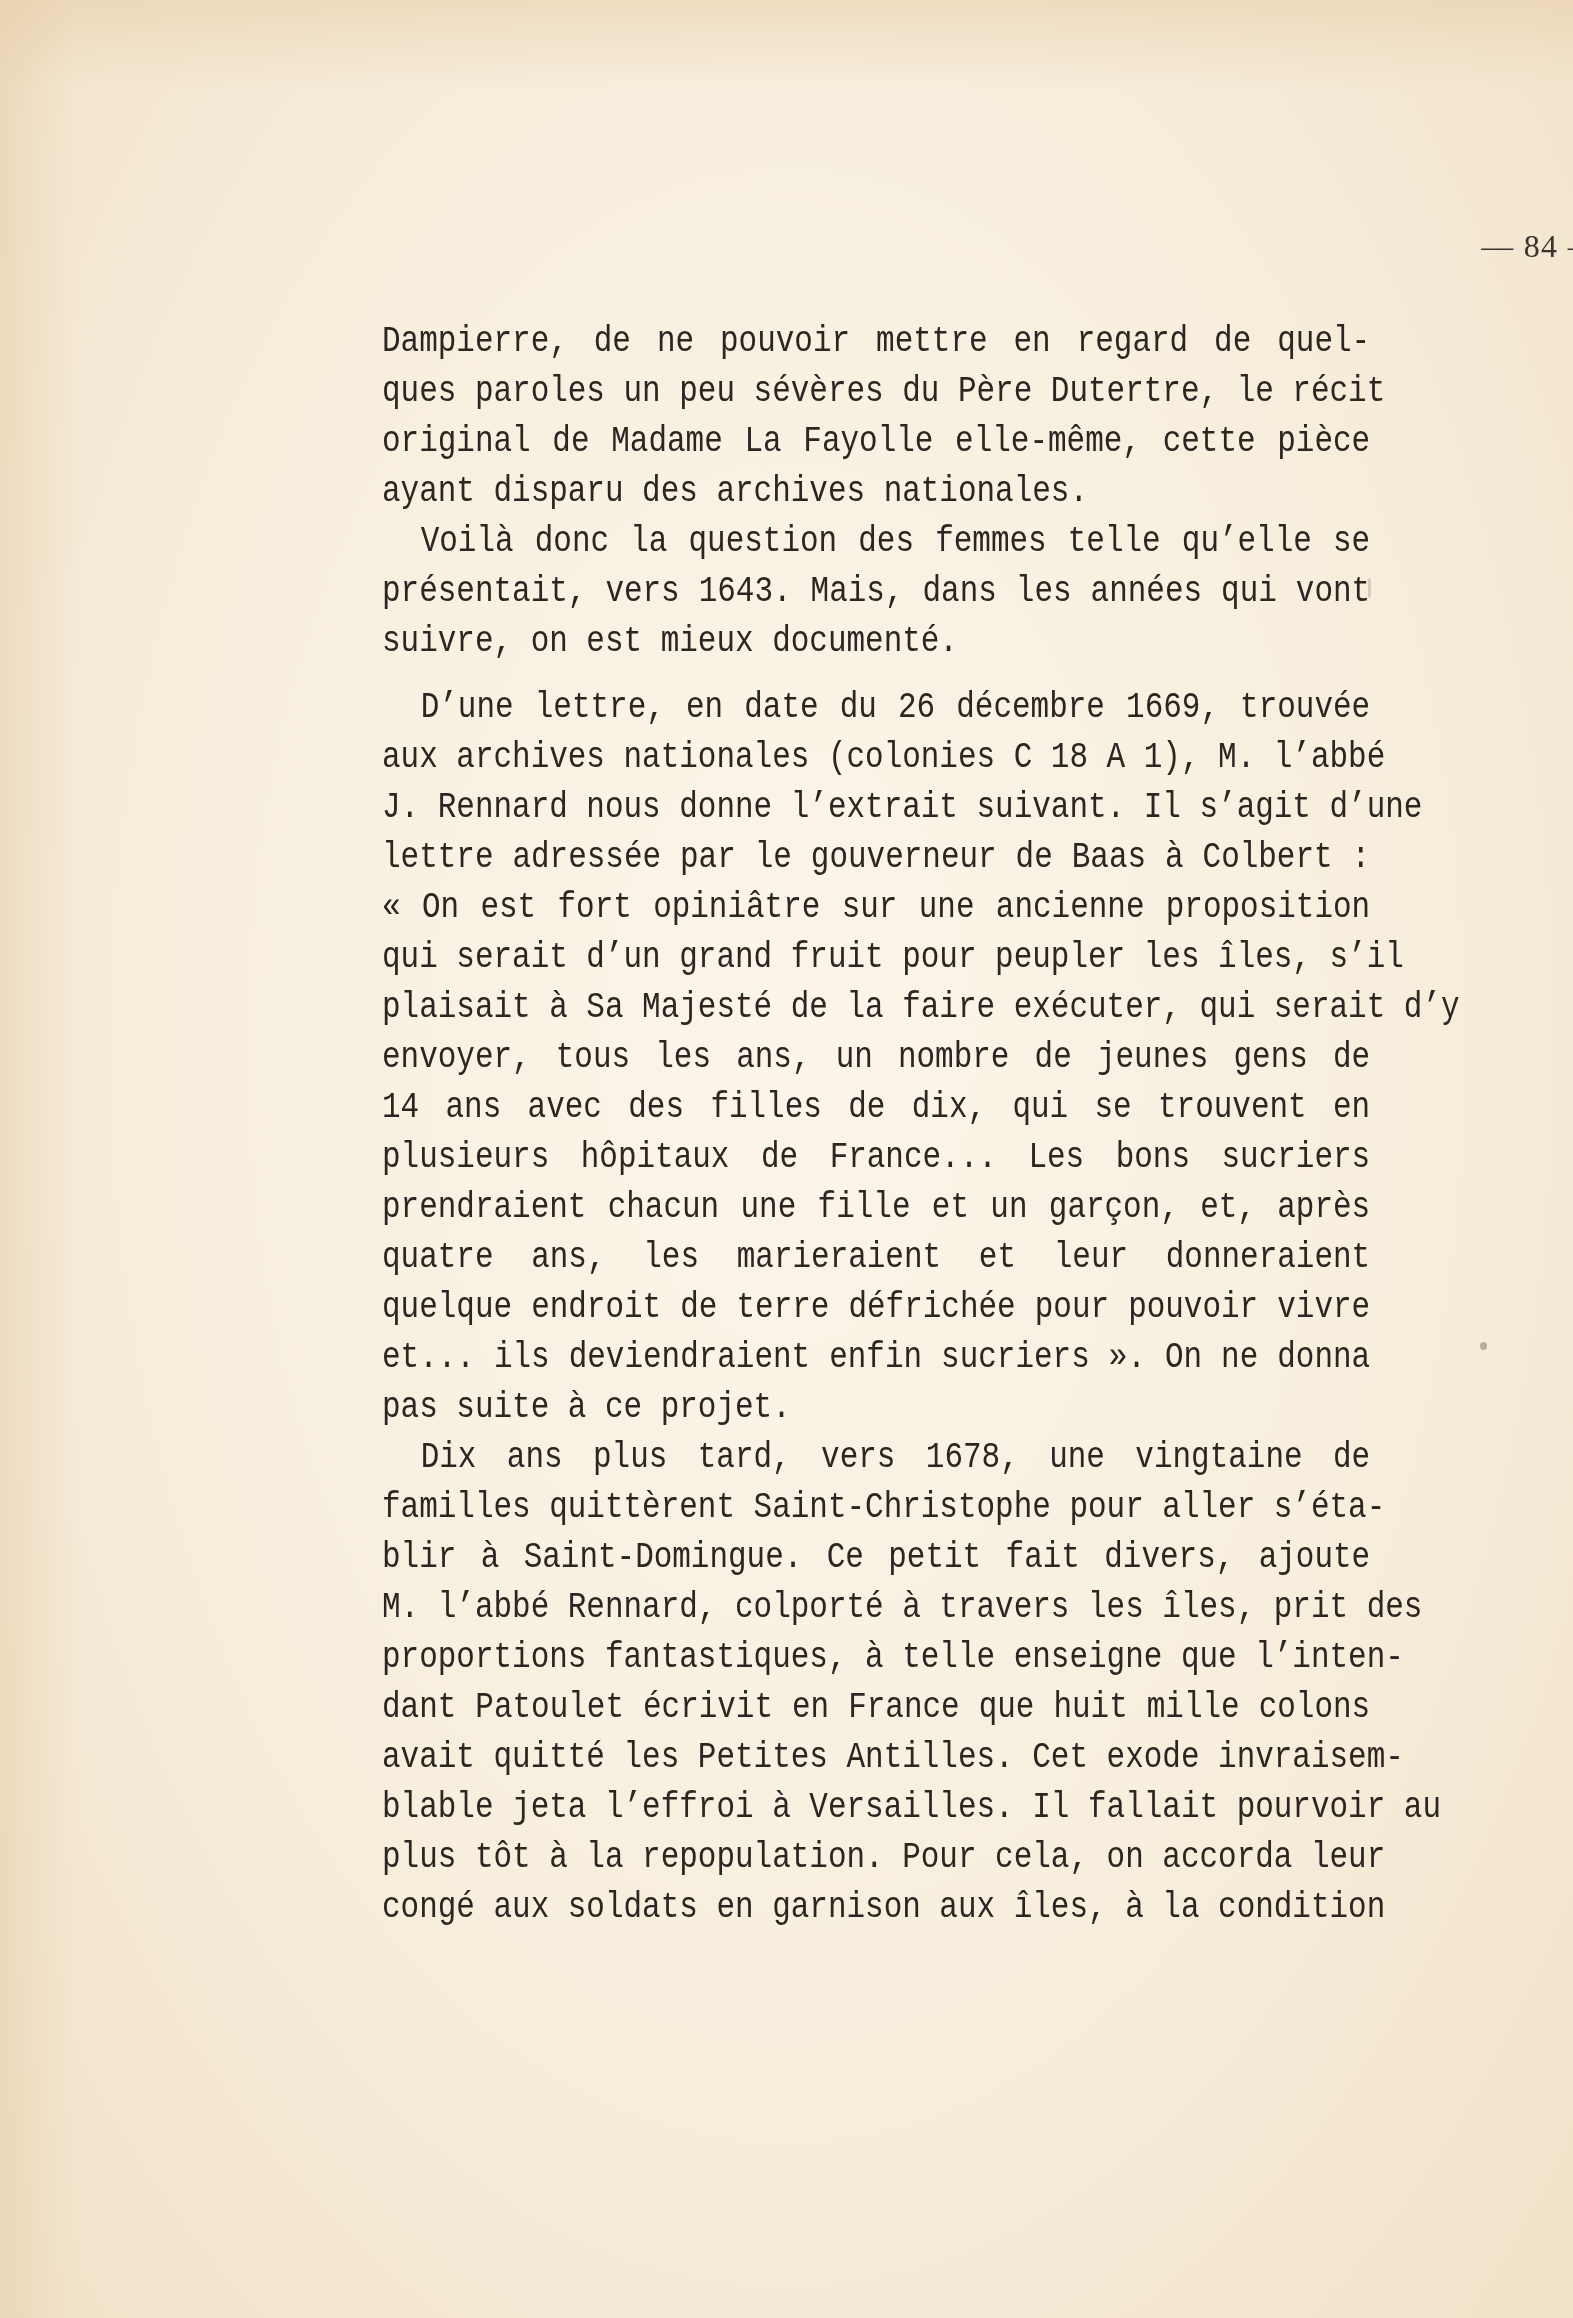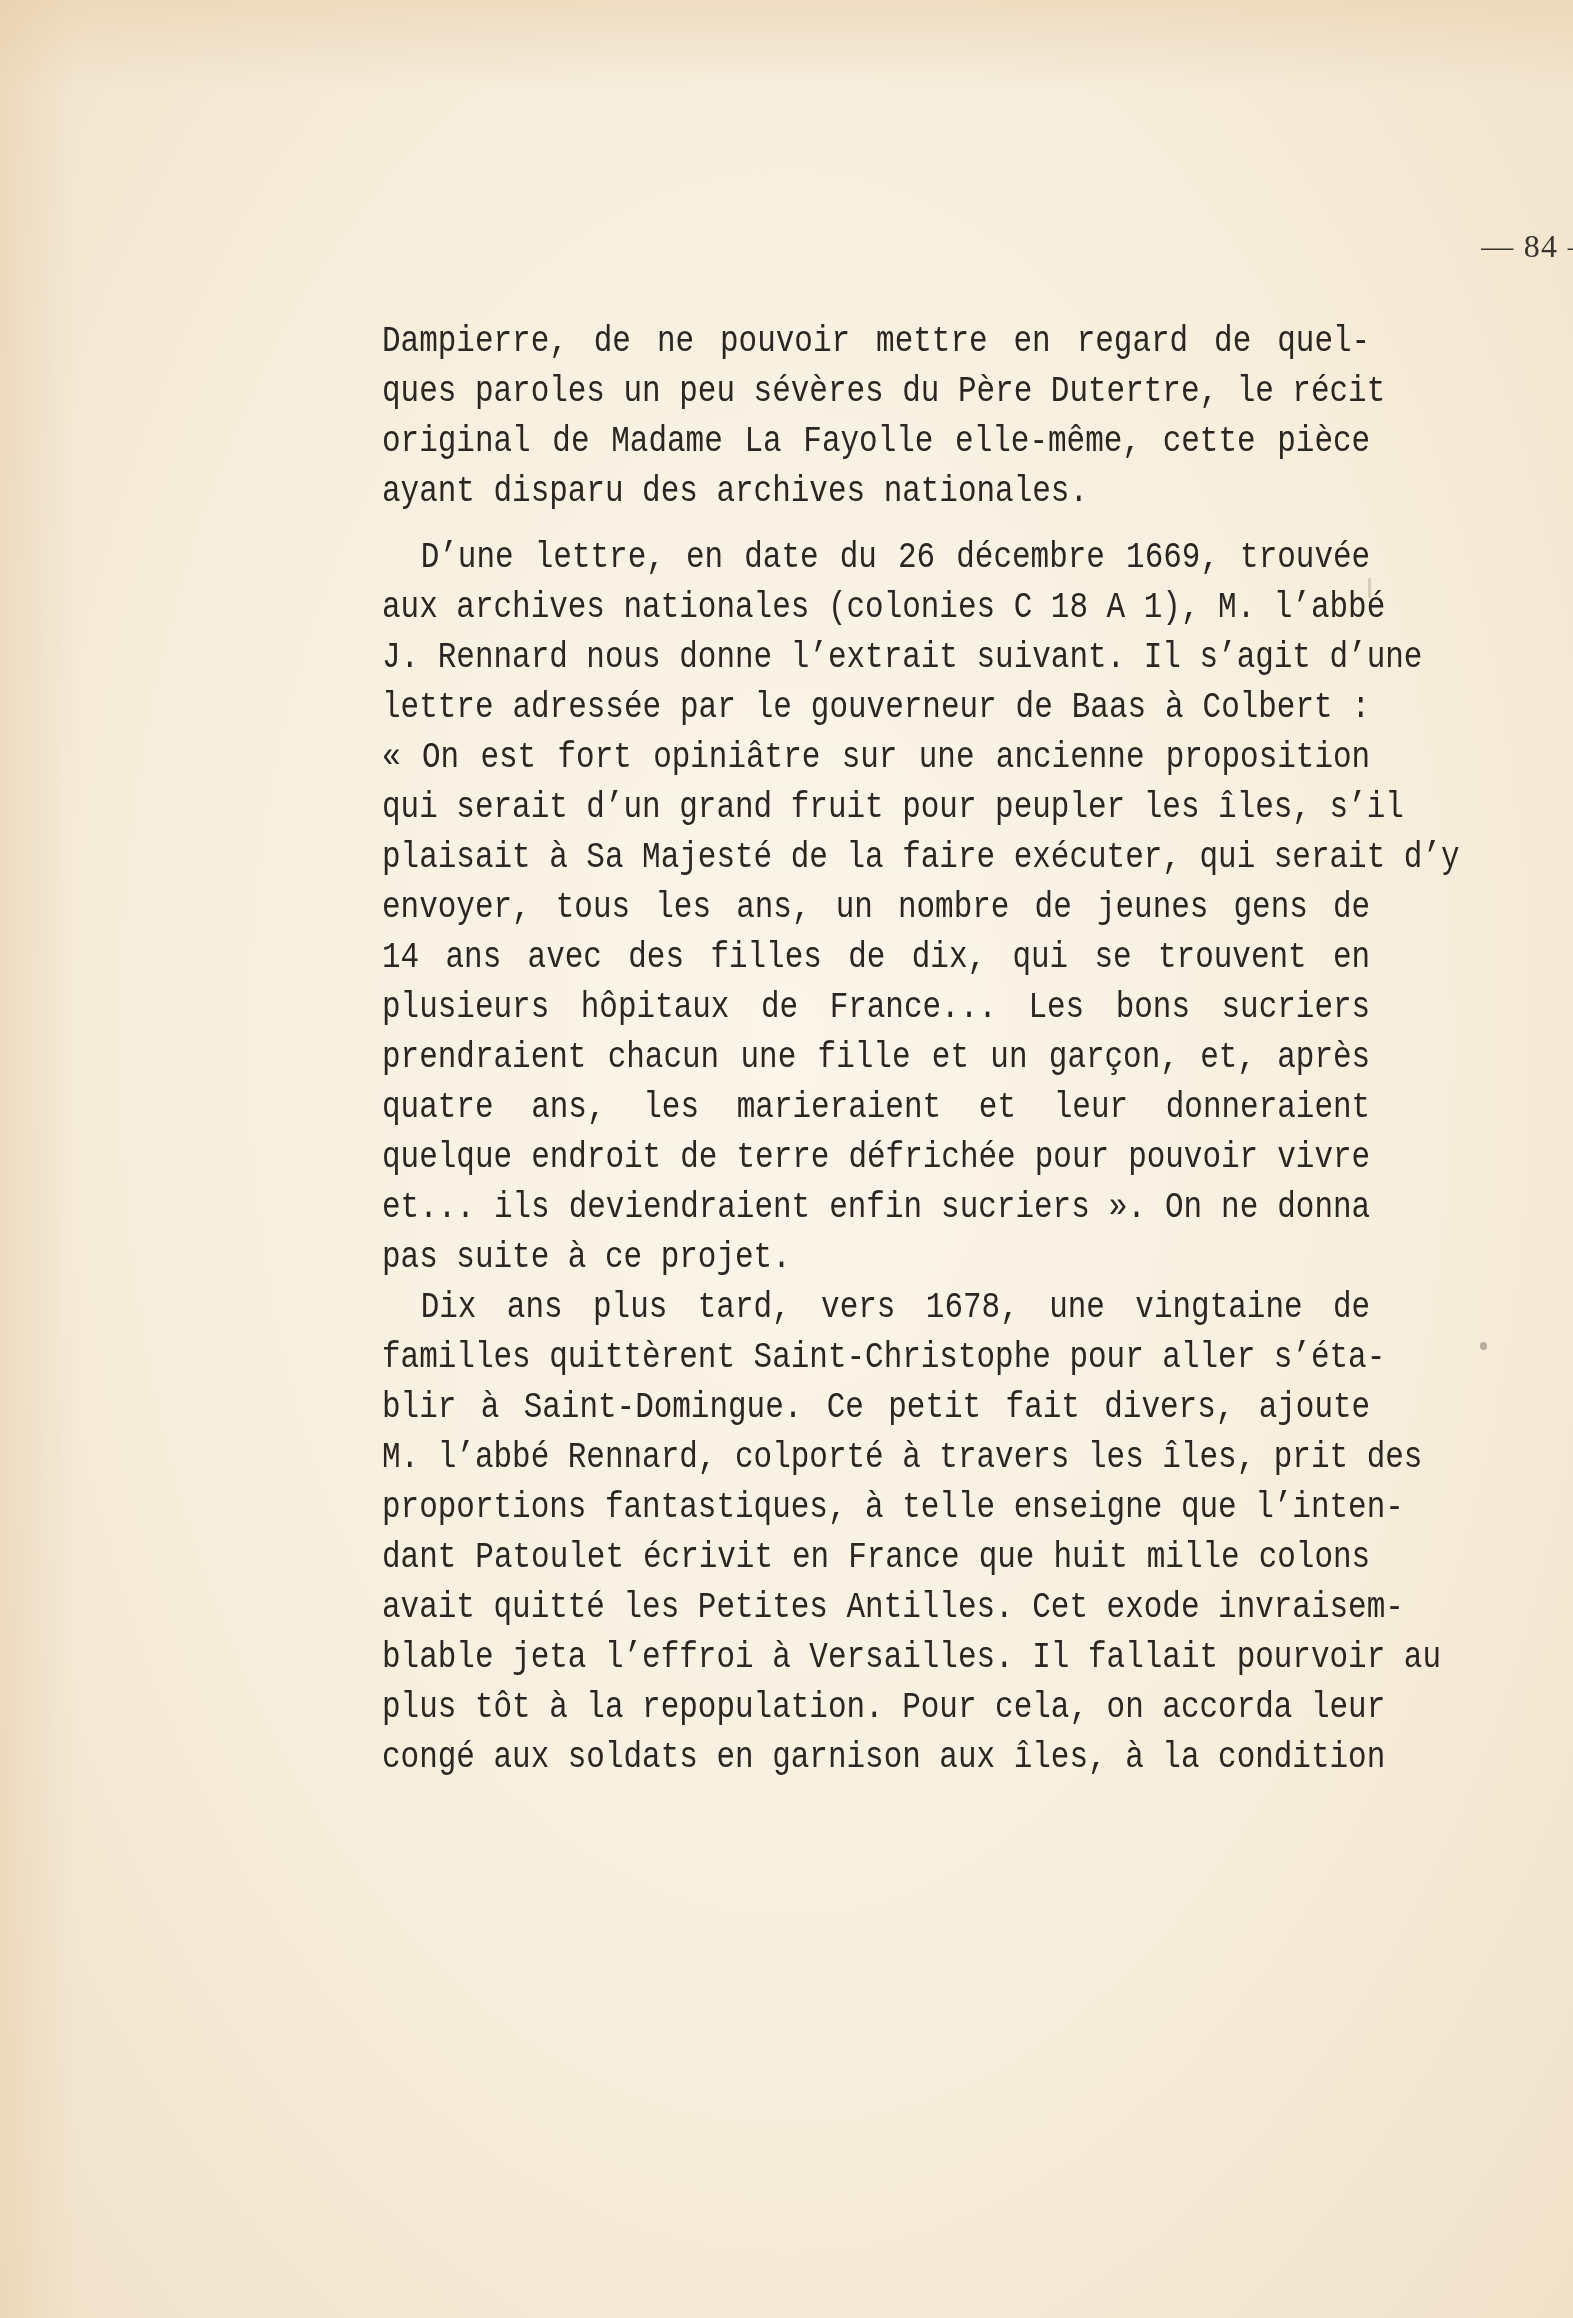--- a/index.html
+++ b/index.html
@@ -73,20 +73,25 @@
 
 <div class="text-column">
 
   <div>
     <span class="line">Dampierre, de ne pouvoir mettre en regard de quel-</span>
     <span class="line">ques paroles un peu sévères du Père Dutertre, le récit</span>
     <span class="line">original de Madame La Fayolle elle-même, cette pièce</span>
     <span class="line last">ayant disparu des archives nationales.</span>
   </div>
 
+  <div>
+    <span class="line indent">Voilà donc la question des femmes telle qu’elle se</span>
+    <span class="line">présentait, vers 1643. Mais, dans les années qui vont</span>
+    <span class="line last">suivre, on est mieux documenté.</span>
+  </div>
 
   <span class="para-gap"></span>
 
   <div>
     <span class="line indent">D’une lettre, en date du 26 décembre 1669, trouvée</span>
     <span class="line">aux archives nationales (colonies C 18 A 1), M. l’abbé</span>
     <span class="line">J. Rennard nous donne l’extrait suivant. Il s’agit d’une</span>
     <span class="line">lettre adressée par le gouverneur de Baas à Colbert :</span>
     <span class="line">« On est fort opiniâtre sur une ancienne proposition</span>
     <span class="line">qui serait d’un grand fruit pour peupler les îles, s’il</span>

